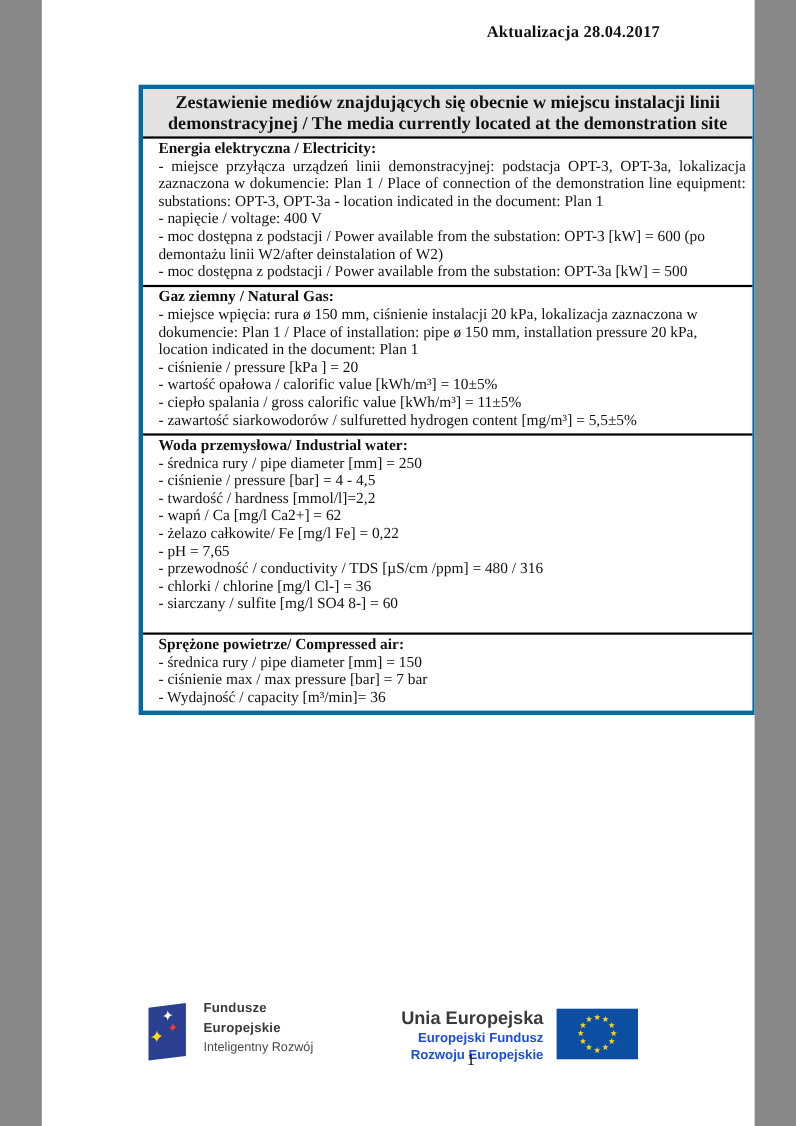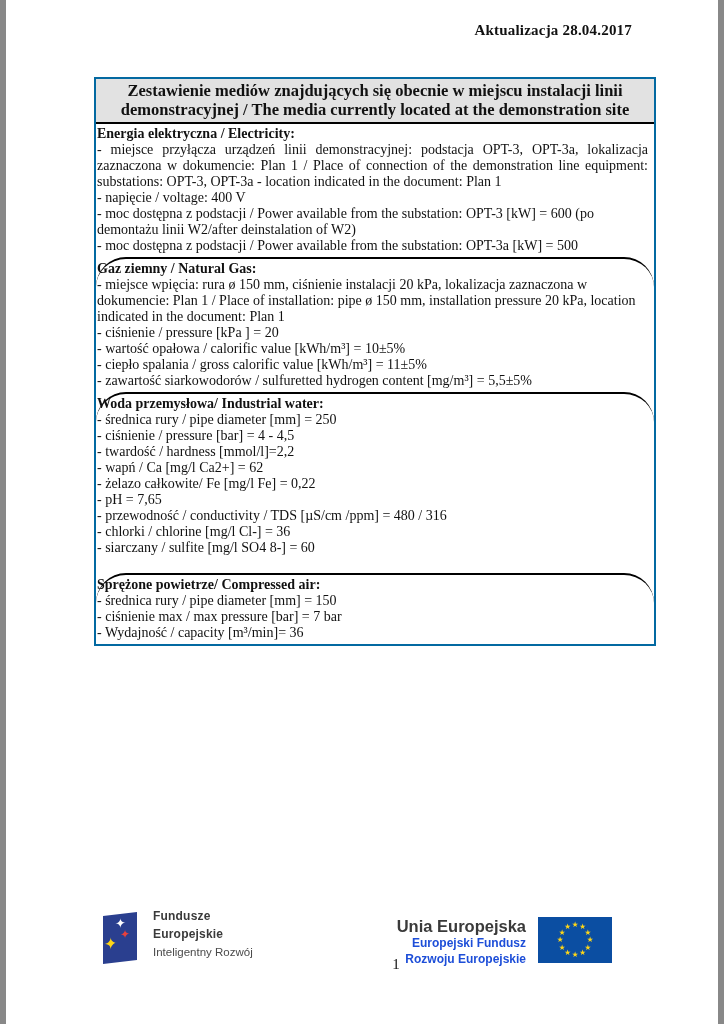--- a/index.html
+++ b/index.html
@@ -1,36 +1,36 @@
 <!DOCTYPE html>
 <html><head>
 <meta charset="utf-8">
 <style>
   html,body{margin:0;padding:0;background:#888;}
   .page{
-    position:relative;width:712px;height:1024px;background:#ffffff;
+    position:relative;width:648px;height:1024px;background:#ffffff;
     font-family:"Liberation Serif", serif;color:#111;overflow:hidden;
     margin:0 auto;
   }
   
   .update-date{
     position:absolute;top:22px;right:86px;
     font-weight:bold;font-size:15px;letter-spacing:.2px;
   }
   
   .media-table{
     position:absolute;left:88px;top:77px;width:562px;
-    border:2px solid #0369a1;box-sizing:border-box;background:#fff;
+    border:4px solid #0369a1;box-sizing:border-box;background:#fff;
   }
   .table-title{
     background:#e2e2e2;border-bottom:2px solid #000;
     font-weight:bold;font-size:16.5px;line-height:19px;
     text-align:center;padding:2px 6px 3px 6px;
   }
-  .media-section{padding:2px 6px 3px 1px;border-top:2px solid #000;border-radius:30px;}
+  .media-section{padding:2px 6px 3px 14px;border-top:2px solid #000;}
   .media-section:first-of-type{border-top:none;}
   .section-heading{font-weight:bold;font-size:14px;line-height:16px;}
   .section-line{font-size:14px;line-height:16px;}
   .justify{text-align:justify;}
   .section-spacer{height:14px;}
   
   .fe-logo{position:absolute;left:97px;top:908px;display:flex;align-items:flex-start;
     font-family:"Liberation Sans", sans-serif;}
   .fe-flag{position:relative;width:34px;height:48px;background:#2a3f8f;
     transform:skewY(-7deg);margin-top:6px;flex:0 0 auto;}

